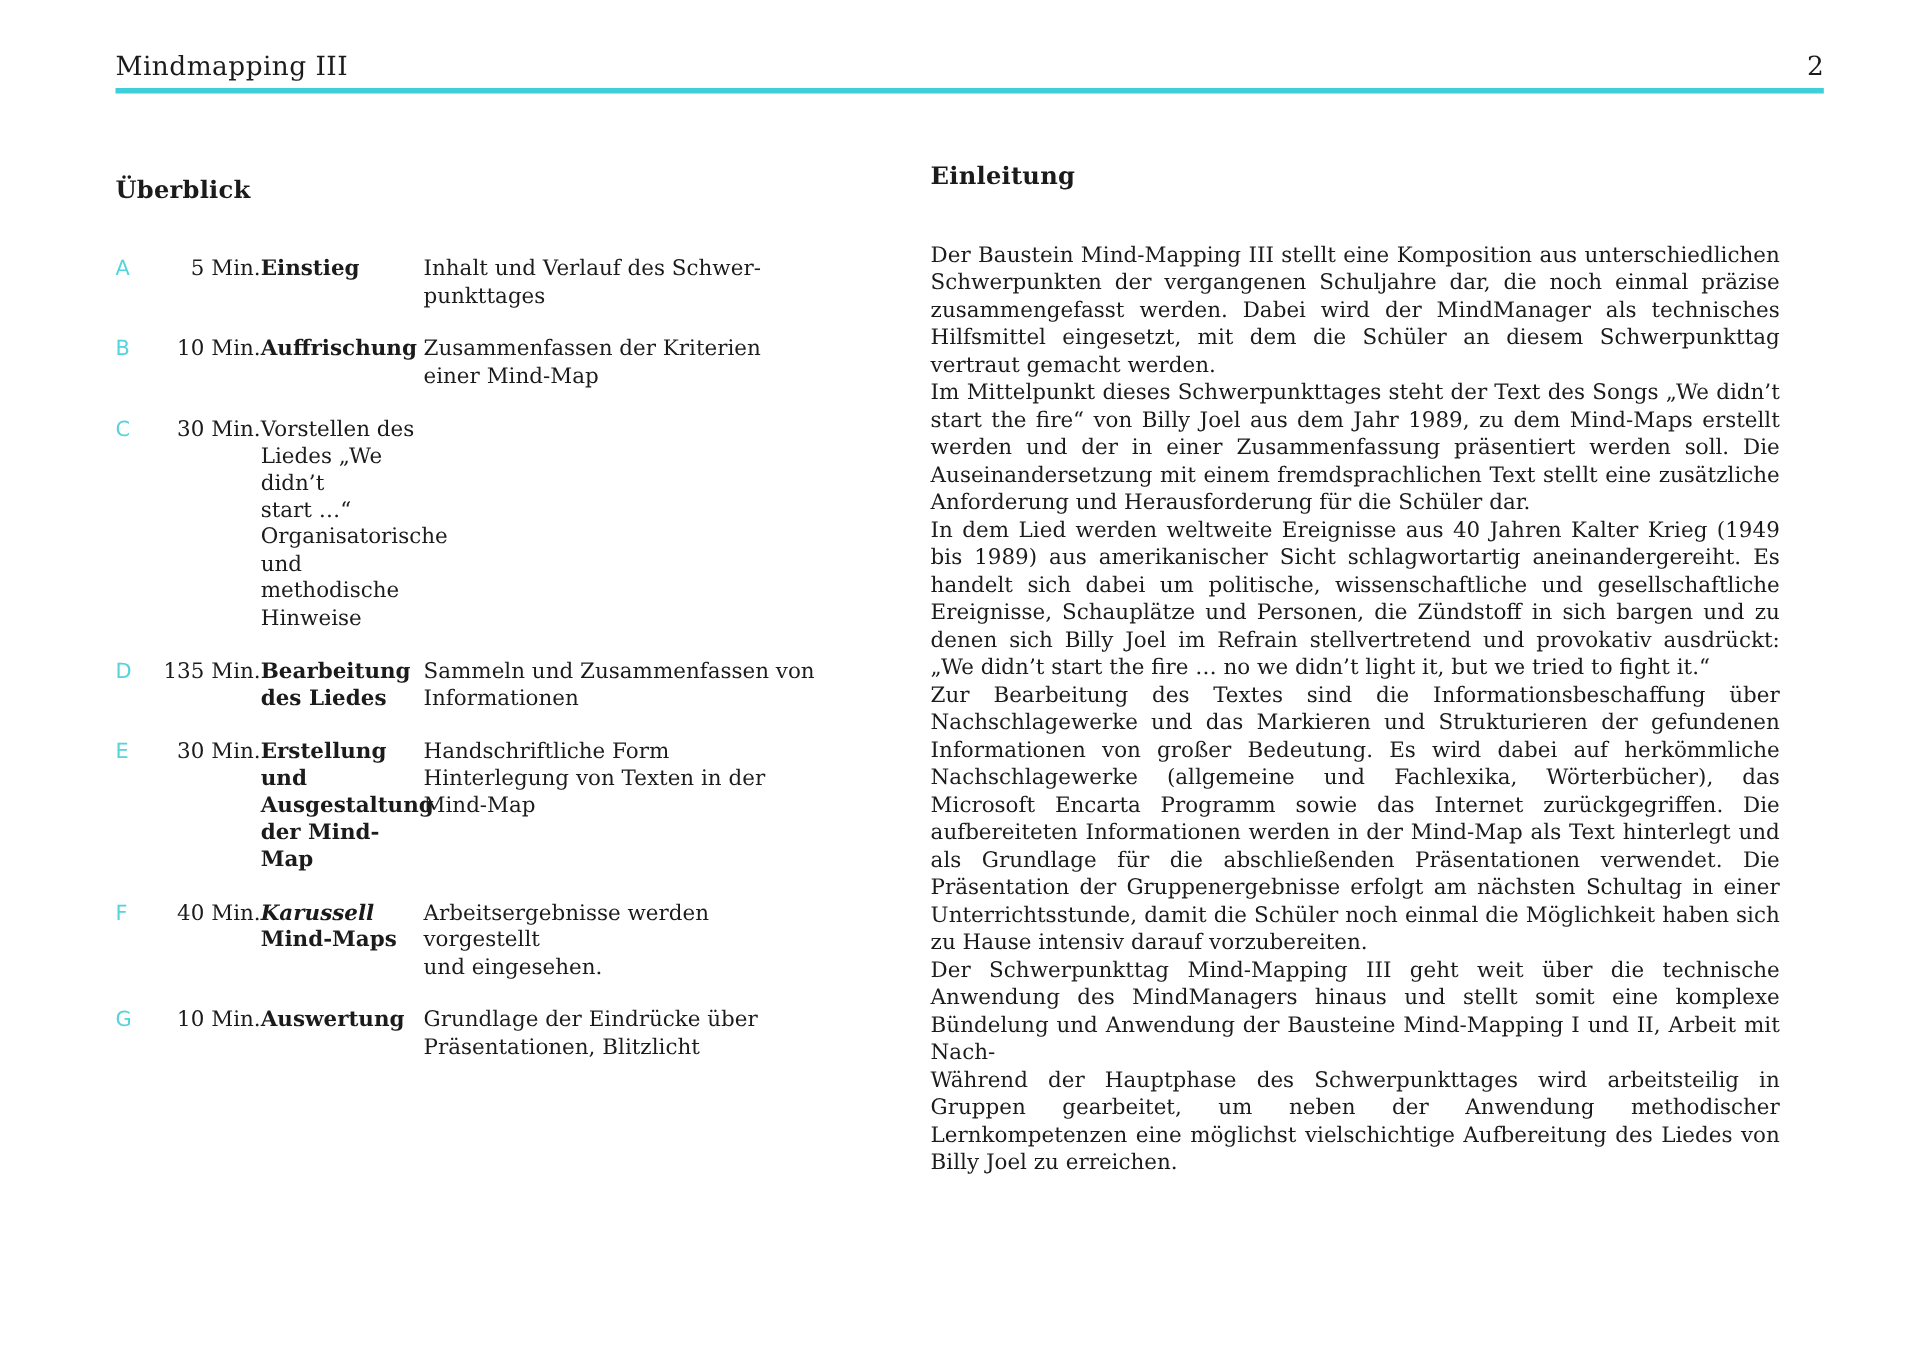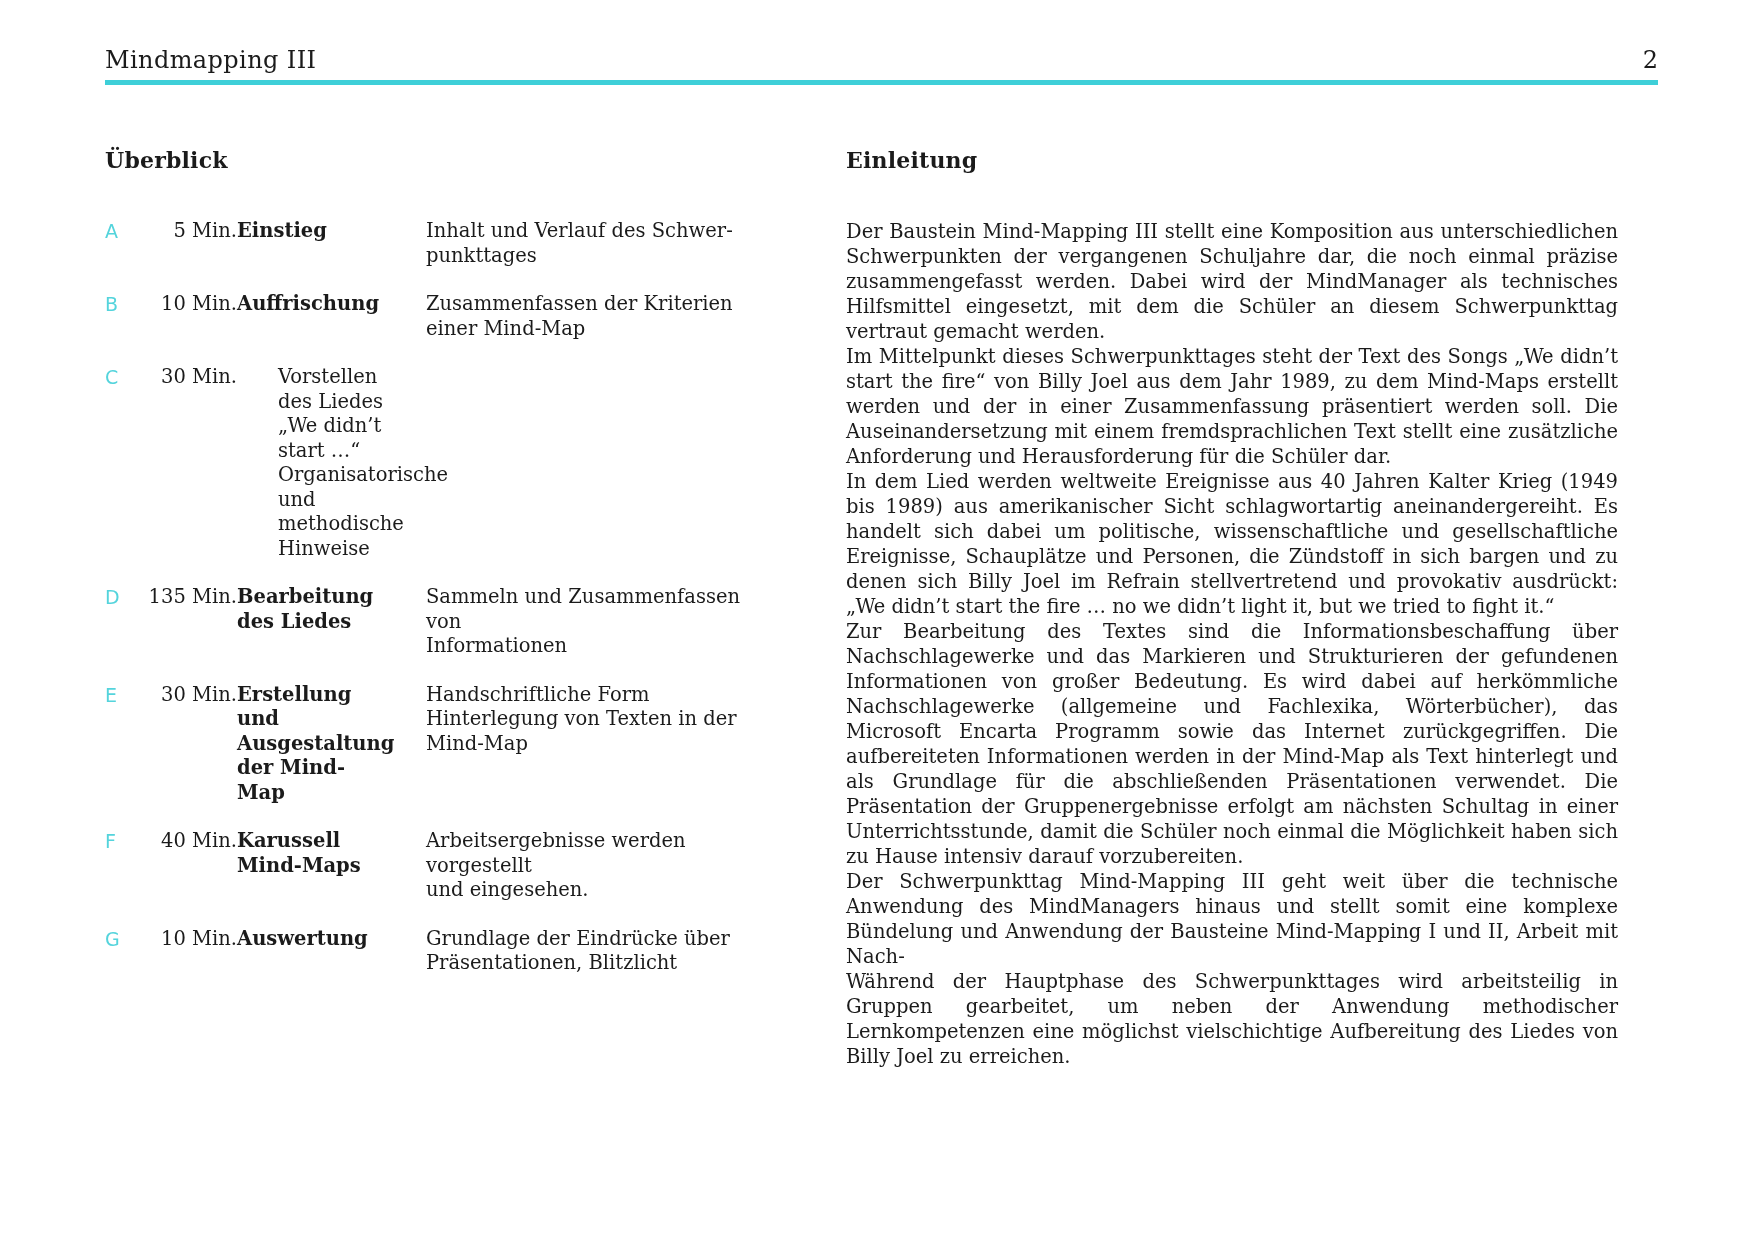--- a/index.html
+++ b/index.html
@@ -45,21 +45,21 @@
   .section-heading {
     font-size: 22px;
     font-weight: bold;
     margin: 0 0 46px 0;
     letter-spacing: 0.2px;
   }
 
   .overview {
     position: absolute;
     left: 105px;
-    top: 147px;
+    top: 160px;
     width: 640px;
   }
   .overview-table {
     display: block;
   }
   .overview-row {
     display: grid;
     grid-template-columns: 32px 100px 148px auto;
     margin-bottom: 24px;
     font-size: 19.5px;
@@ -69,23 +69,24 @@
     font-family: "DejaVu Sans", sans-serif;
     font-size: 19px;
     color: var(--letter);
   }
   .cell-time { white-space: pre-line; text-align: right; }
   .cell-title {
     font-weight: bold;
     white-space: pre-line;
   }
   .title-italic {
+    font-style: italic;
     display: block;
   }
-  .cell-desc { white-space: pre-line; margin-left: 41px; }
+  .cell-desc { white-space: pre-line; }
 
   .intro {
     position: absolute;
     left: 846px;
     top: 147px;
     width: 772px;
   }
   .intro-paragraphs p {
     margin: 0;
     font-size: 19.5px;

